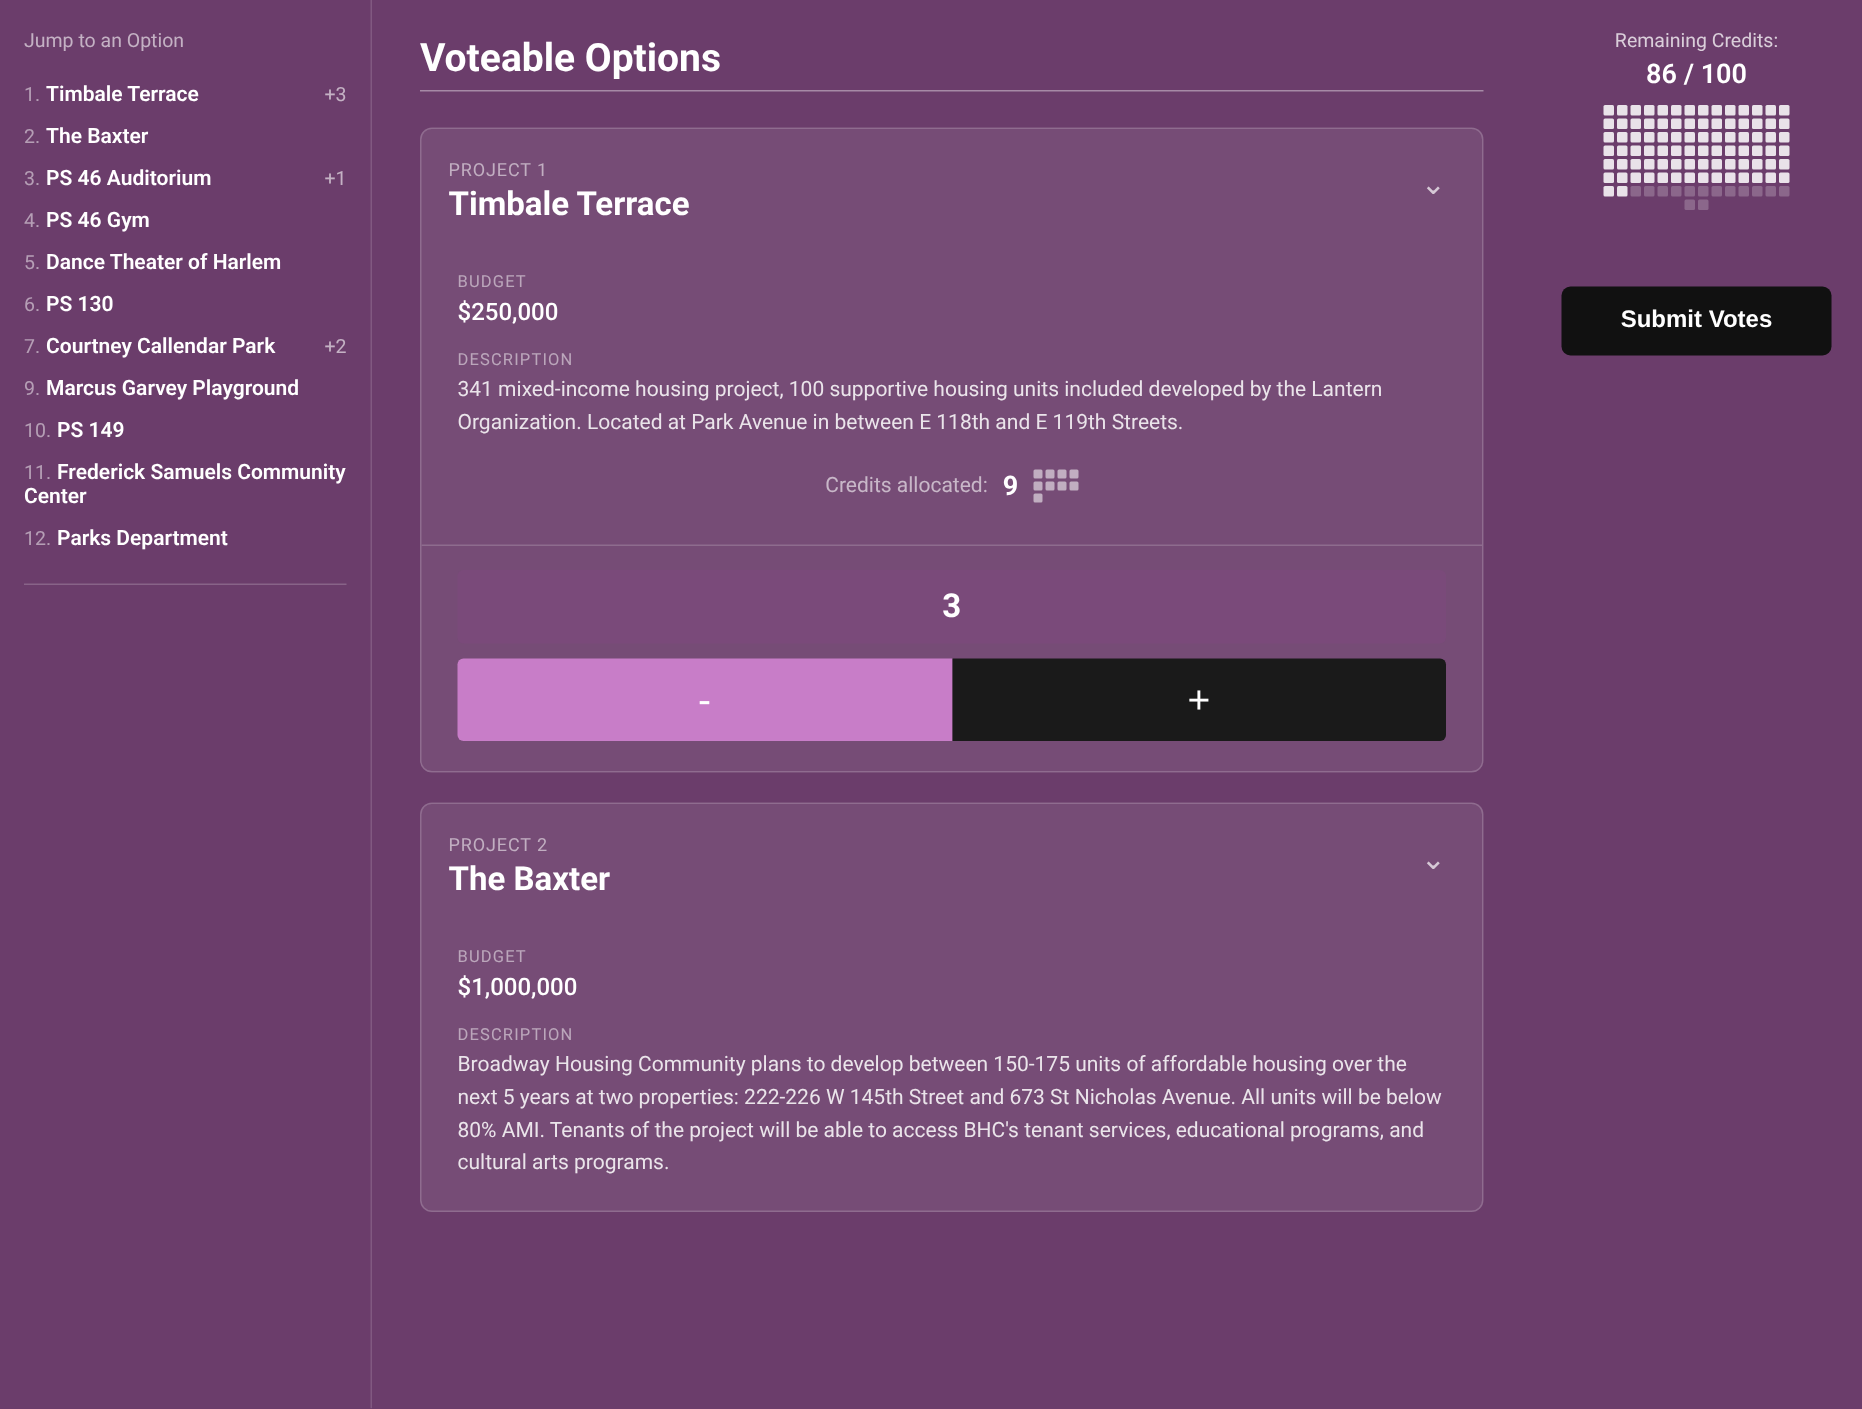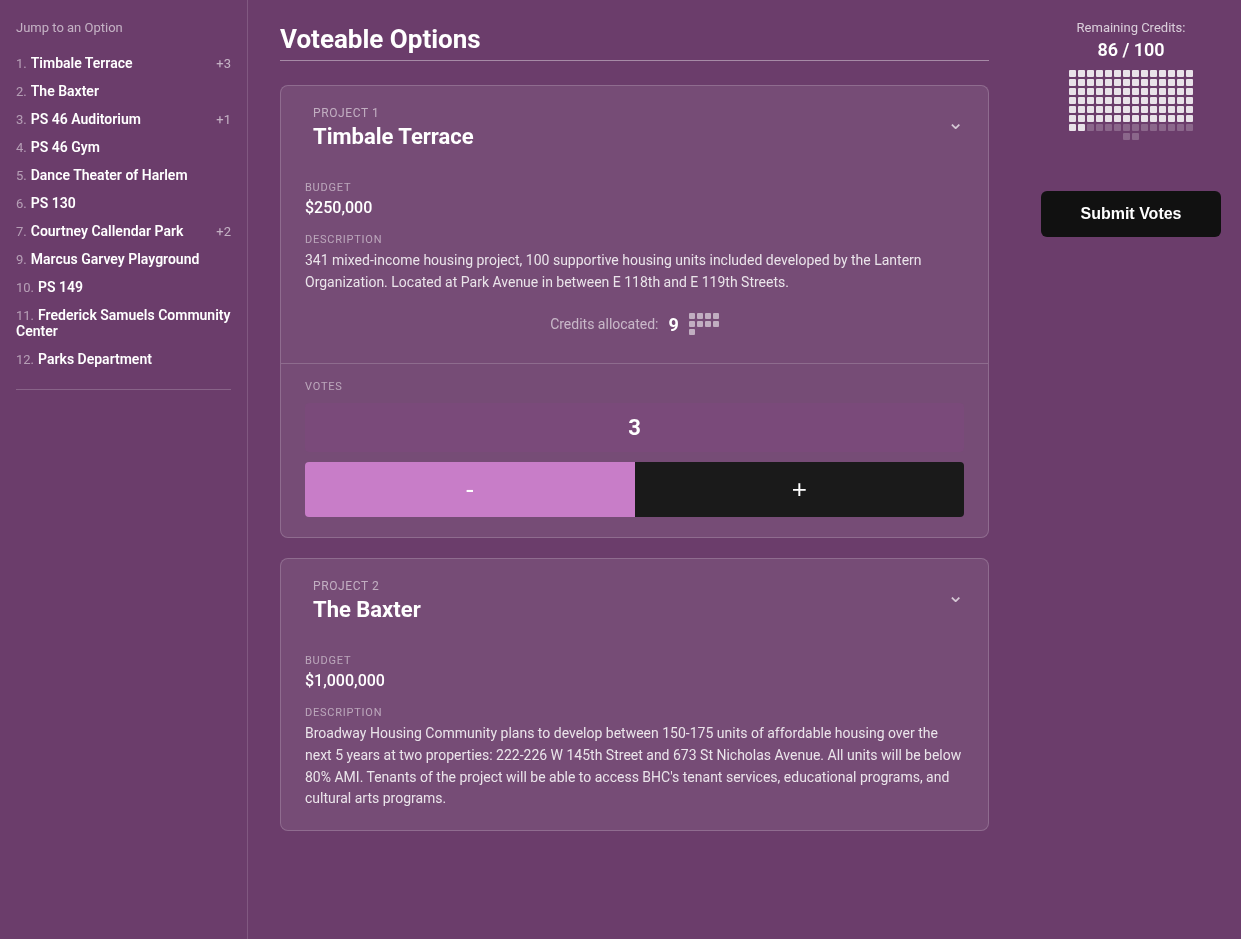--- a/index.html
+++ b/index.html
@@ -82,21 +82,21 @@
       background: rgba(255,255,255,0.08);
       border: 1.5px solid rgba(255,255,255,0.18);
       border-radius: 8px;
       margin-bottom: 20px;
       overflow: hidden;
     }
     .project-card-header {
       display: flex;
       justify-content: space-between;
       align-items: flex-start;
-      padding: 20px 24px 16px 32px;
+      padding: 20px 24px 16px 18px;
       cursor: pointer;
     }
     .project-label {
       font-size: 12px;
       color: rgba(255,255,255,0.55);
       text-transform: uppercase;
       letter-spacing: 0.05em;
       margin-bottom: 4px;
     }
     .project-name {
@@ -341,21 +341,20 @@
               <span></span>
             <span></span>
               <span></span>
               <span></span>
               <span></span>
             <span></span>
           </div>
         </div>
       </div>
       <div class="votes-section">
-        <div class="votes-label">VOTES</div>
         <div class="votes-display">3</div>
         <div class="votes-buttons">
           <button class="vote-btn-minus">-</button>
           <button class="vote-btn-plus">+</button>
         </div>
       </div>
     </div>
 
     <div class="project-card">
       <div class="project-card-header">

